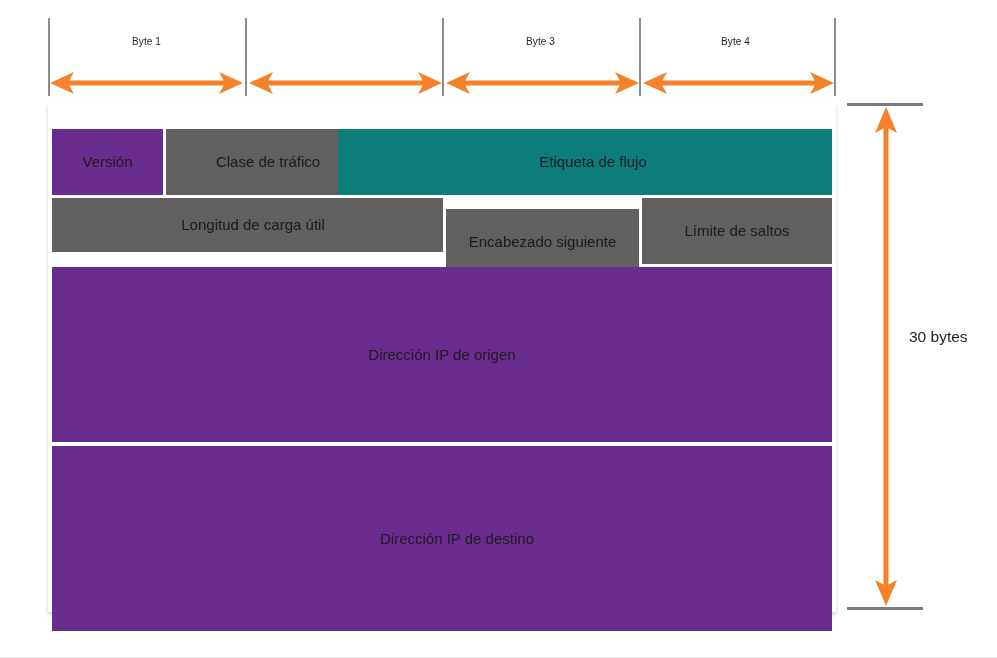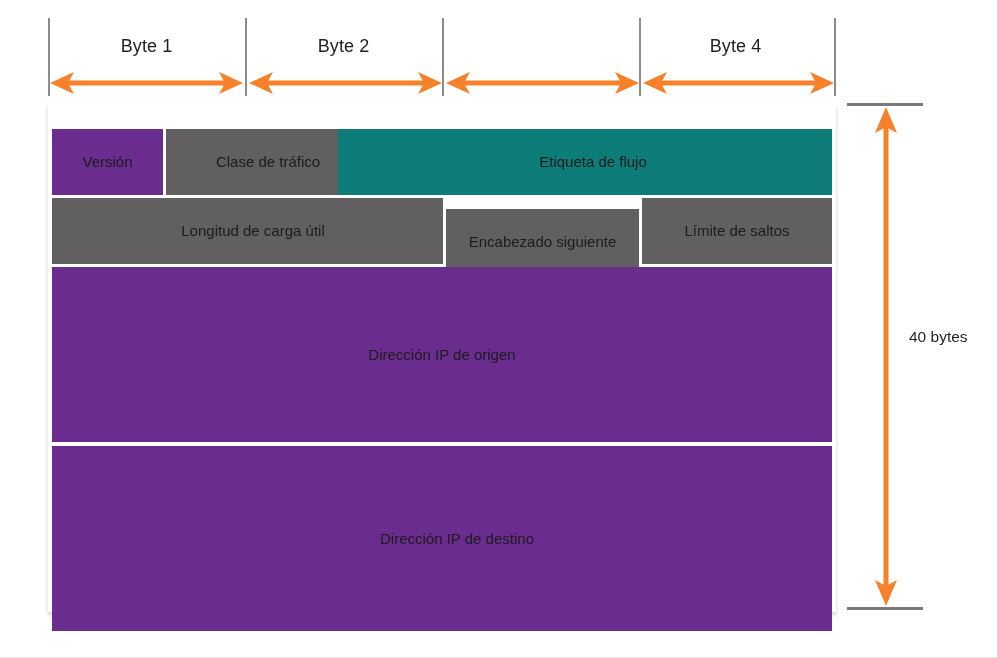--- a/index.html
+++ b/index.html
@@ -46,21 +46,21 @@
     top: 4px;
     width: 2px;
     height: 78px;
     background: #8c8c8c;
   }
   .byte-label {
     position: absolute;
     top: 22px;
     width: 197px;
     text-align: center;
-    font-size: 18px;
+    font-size: 10px;
     color: #231f20;
     letter-spacing: .1px;
   }
   .byte-arrow {
     position: absolute;
     top: 56px;
     height: 26px;
     width: 197px;
   }
 
@@ -130,21 +130,21 @@
 
   <div class="ruler">
 
     <div class="tick" style="left:0px;"></div>
     <div class="tick" style="left:197px;"></div>
     <div class="tick" style="left:394px;"></div>
     <div class="tick" style="left:591px;"></div>
     <div class="tick" style="left:786px;"></div>
 
     <div class="byte-label" style="left:0px;">Byte 1</div>
-    <div class="byte-label" style="left:197px;">Byte 2</div>
+    <div class="byte-label" style="left:394px;">Byte 3</div>
     <div class="byte-label" style="left:589px;">Byte 4</div>
 
     <div class="byte-arrow" style="left:0px;">
       <svg width="197" height="26" viewBox="0 0 197 26">
         <line x1="16" y1="13" x2="181" y2="13" stroke="#F5822A" stroke-width="5"></line>
         <polygon points="2,13 26,2 20,13 26,24" fill="#F5822A"></polygon>
         <polygon points="195,13 171,2 177,13 171,24" fill="#F5822A"></polygon>
       </svg>
     </div>
     <div class="byte-arrow" style="left:199px;">
@@ -169,38 +169,38 @@
       </svg>
     </div>
   </div>
 
   <div class="diagram">
 
     <div class="field purple" style="left:4px; top:3px; width:111px; height:66px;">Versión</div>
     <div class="field gray" style="left:118px; top:3px; width:204px; height:66px;">Clase de tráfico</div>
     <div class="field teal" style="left:290px; top:3px; width:494px; height:66px;">Etiqueta de flujo</div>
 
-    <div class="field gray" style="left:4px; top:72px; width:391px; height:66px;padding-left:17px;">Longitud de carga útil</div>
+    <div class="field gray" style="left:4px; top:72px; width:391px; height:54px;padding-left:17px;">Longitud de carga útil</div>
     <div class="field gray" style="left:398px; top:83px; width:193px; height:66px;">Encabezado siguiente</div>
     <div class="field gray" style="left:594px; top:72px; width:190px; height:66px;">Límite de saltos</div>
 
     <div class="field purple" style="left:4px; top:141px; width:780px; height:175px;">Dirección IP de origen</div>
 
     <div class="field purple" style="left:4px; top:320px; width:780px; height:185px;padding-left:36px;">Dirección IP de destino</div>
   </div>
 
   <div class="brace">
     <div class="brace-tick" style="top:3px;"></div>
     <div class="brace-tick" style="top:507px;"></div>
 
     <div class="vertical-arrow">
       <svg width="26" height="503" viewBox="0 0 26 503">
         <line x1="13" y1="18" x2="13" y2="485" stroke="#F5822A" stroke-width="5"></line>
         <polygon points="13,2 2,28 13,22 24,28" fill="#F5822A"></polygon>
         <polygon points="13,501 2,475 13,481 24,475" fill="#F5822A"></polygon>
       </svg>
     </div>
 
-    <div class="brace-label">40 bytes</div>
+    <div class="brace-label">30 bytes</div>
   </div>
 
   <div class="page-rule"></div>
 </div>
 
 </body></html>

